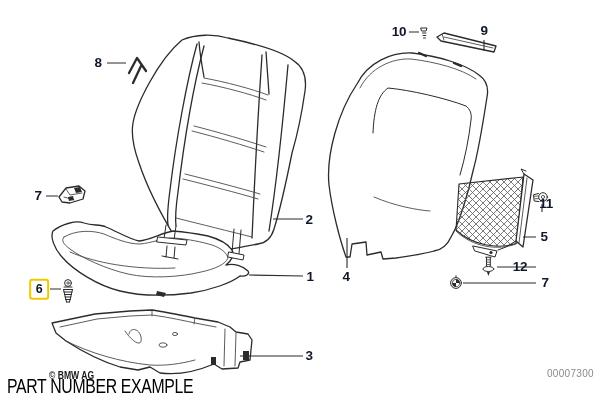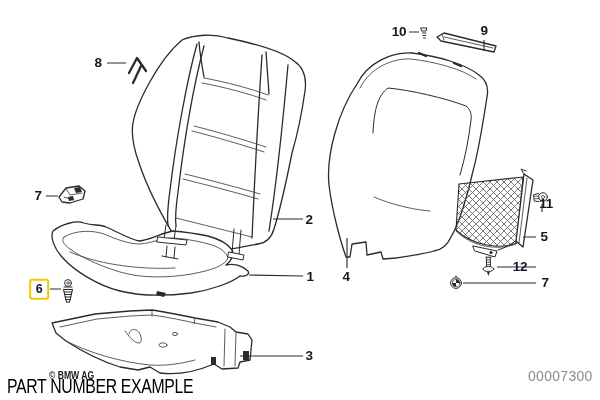--- a/index.html
+++ b/index.html
@@ -26,21 +26,21 @@
   .callout.hl { border:2.6px solid var(--highlight); border-radius:3px;
                 padding:2px 4.5px; background:#fff; font-size:12.5px; }
 
   
   .caption   { position:absolute; left:7px;  top:376px; font-size:20px; color:#000;
                letter-spacing:-0.4px; transform:scaleX(0.79); transform-origin:0 50%;
                white-space:nowrap; line-height:1; }
   .copyright { position:absolute; left:49px; top:370px; font-size:11px; font-weight:700;
                color:#1a1a1a; transform:scaleX(0.78); transform-origin:0 0;
                white-space:nowrap; line-height:1; }
-  .drawno    { position:absolute; left:528px; top:369px; font-size:14px;
+  .drawno    { position:absolute; left:547px; top:369px; font-size:10px;
                color:var(--muted); letter-spacing:0.3px; line-height:1; }
 </style>
 </head>
 <body>
 
 <div id="scene">
 
   <svg width="600" height="400" viewBox="0 0 600 400">
     <defs>
       <pattern id="meshpat" width="7" height="7" patternUnits="userSpaceOnUse">

